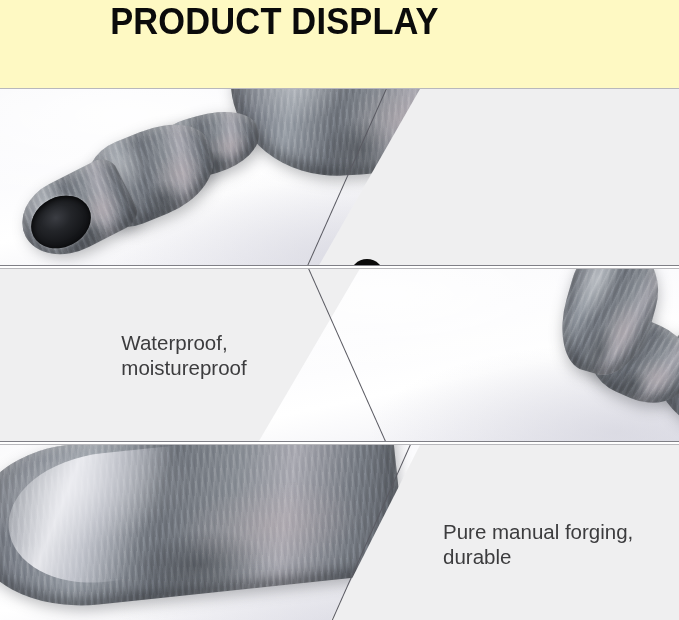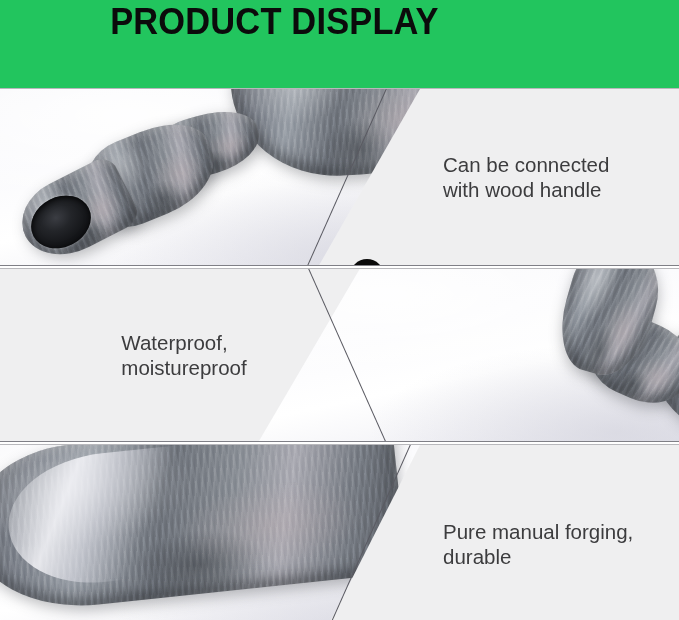--- a/index.html
+++ b/index.html
@@ -15,21 +15,21 @@
     position: relative;
   }
 
   
   .title-bar {
     position: absolute;
     left: 0;
     top: 0;
     width: 679px;
     height: 88px;
-    background: #22c55e;
+    background: #fef9c3;
   }
   .title-text {
     position: absolute;
     left: 0;
     top: 1px;
     width: 679px;
     text-align: center;
     font-family: "Liberation Sans", sans-serif;
     font-weight: bold;
     font-size: 37px;
@@ -266,24 +266,20 @@
     <div class="backdrop"></div>
     <div class="steel" id="p1-blade"></div>
     <div class="steel" id="p1-waist"></div>
     <div class="steel" id="p1-neck"></div>
     <div class="steel" id="p1-socket"></div>
     <div id="p1-bore"></div>
   </div>
 
   <div class="seam" id="seam-1"></div>
 
-  <div class="caption caption-right">
-    <div class="caption-text">Can be connected
-with wood handle</div>
-  </div>
 
   <div class="badge" id="badge-1">
     
   </div>
 </div>
 
 <div class="panel" id="panel-2">
 
   <div class="photo photo-right">
     <div class="backdrop"></div>

